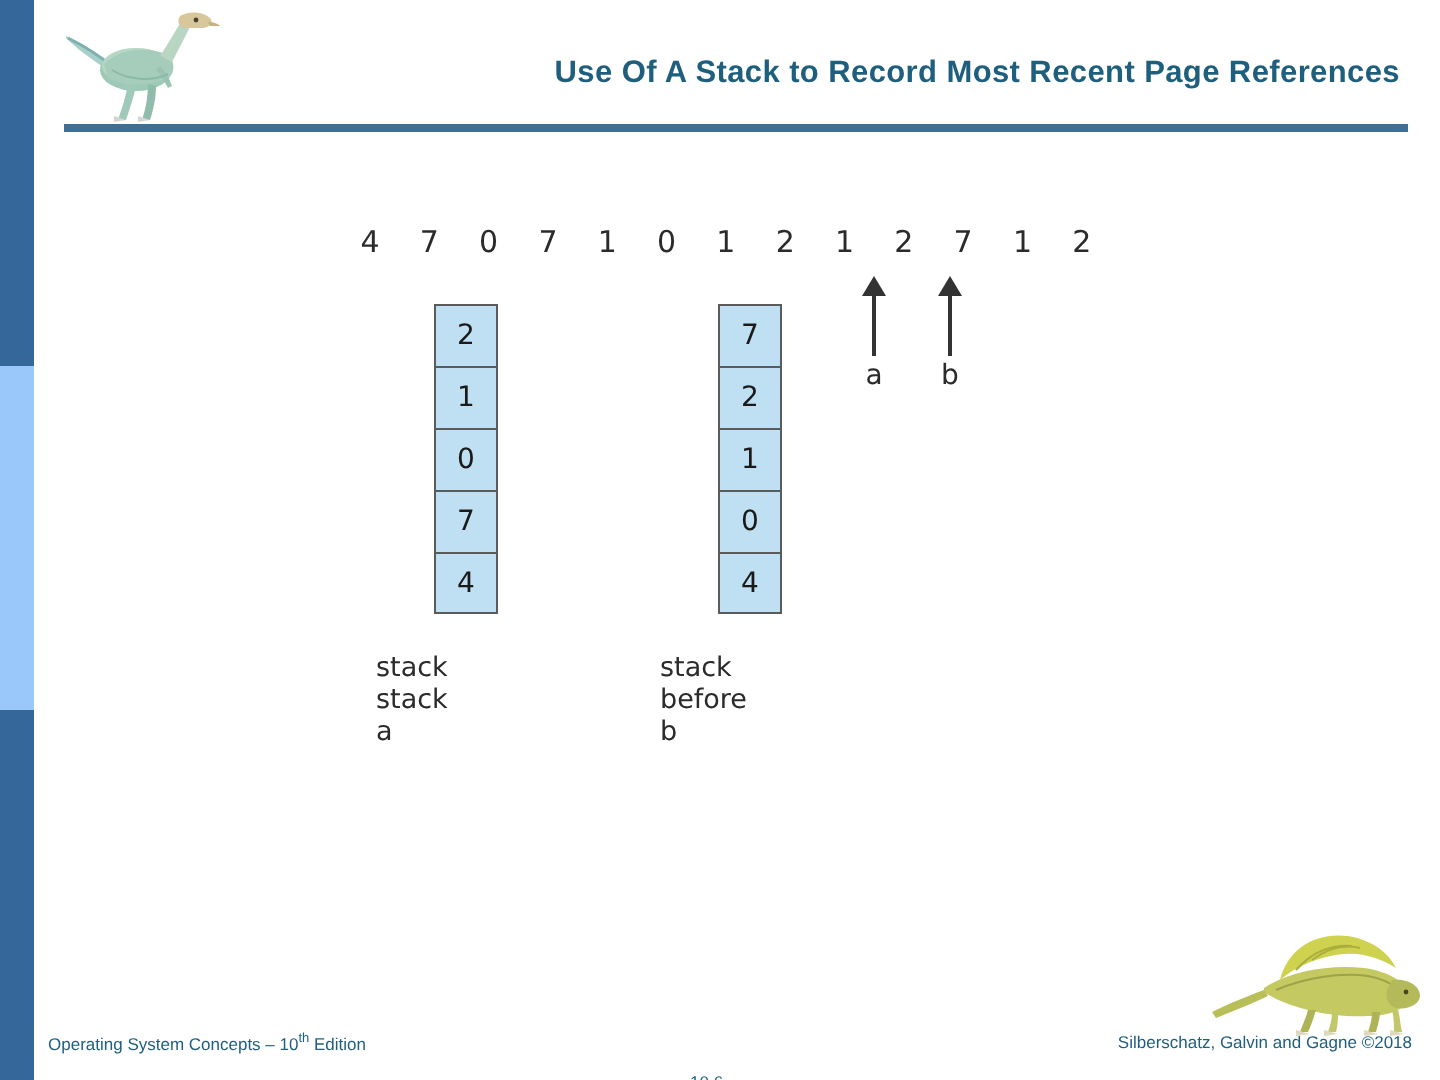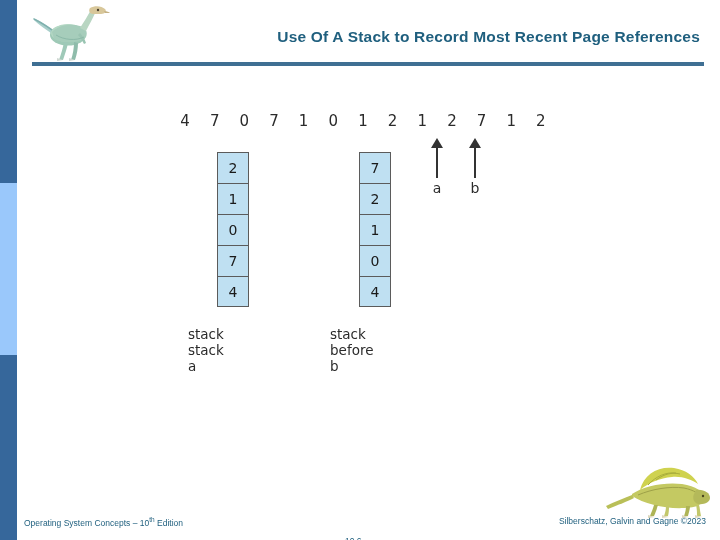--- a/index.html
+++ b/index.html
@@ -300,21 +300,21 @@
     <div>before</div>
     <div>b</div>
   </div>
 </div>
 
 <div id="footer">
   <div id="footer-left">
     <span>Operating System Concepts – 10</span><sup>th</sup><span> Edition</span>
   </div>
   <div id="footer-center">10.6</div>
-  <div id="footer-right">Silberschatz, Galvin and Gagne ©2023</div>
+  <div id="footer-right">Silberschatz, Galvin and Gagne ©2018</div>
 
   <svg id="footer-dino" viewBox="0 0 108 56">
     <g>
 
       <path d="M36 28 C40 12 54 4 70 6 C82 8 90 14 94 22 C88 18 78 14 68 15 C56 16 44 21 36 28 Z" fill="#cfd24f"></path>
       <path d="M44 23 C52 14 62 10 72 11" stroke="#a9ae3c" stroke-width="1" fill="none"></path>
       <path d="M52 18 C60 12 68 10 76 12" stroke="#a9ae3c" stroke-width="1" fill="none"></path>
 
       <path d="M28 32 C40 24 60 20 78 22 C92 24 100 30 100 36 C100 42 92 46 80 46 C62 47 40 42 28 34 Z" fill="#c4c962"></path>
       <path d="M34 33 C48 27 66 24 80 26 C90 28 96 32 96 36" stroke="#9ea148" stroke-width="1" fill="none"></path>

